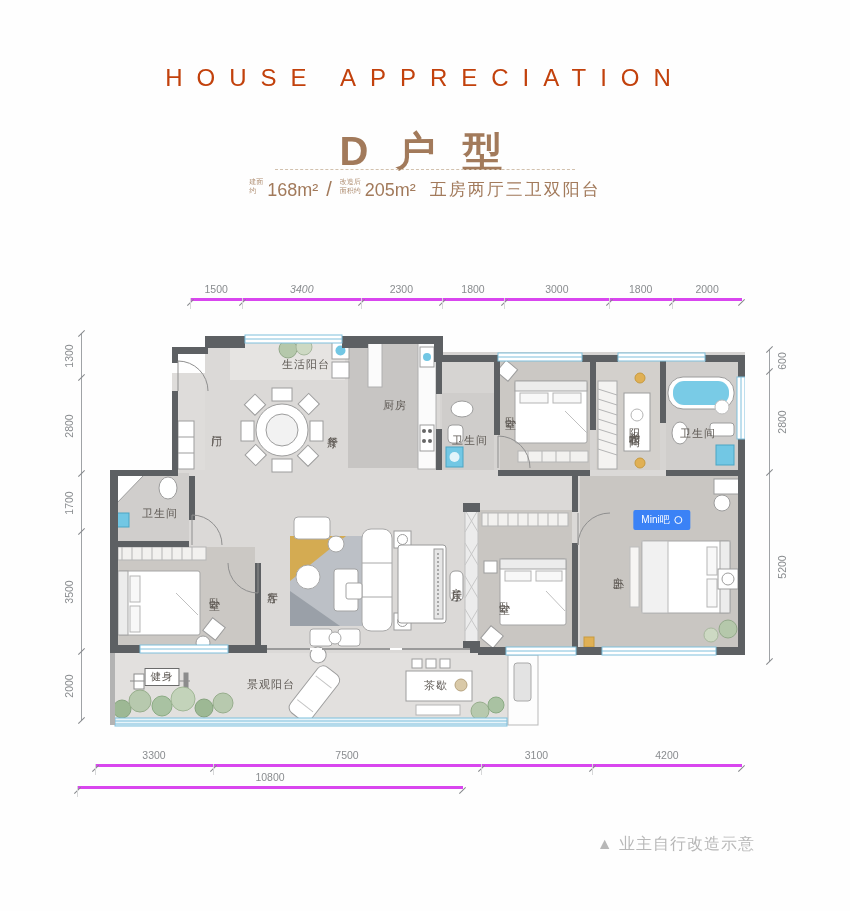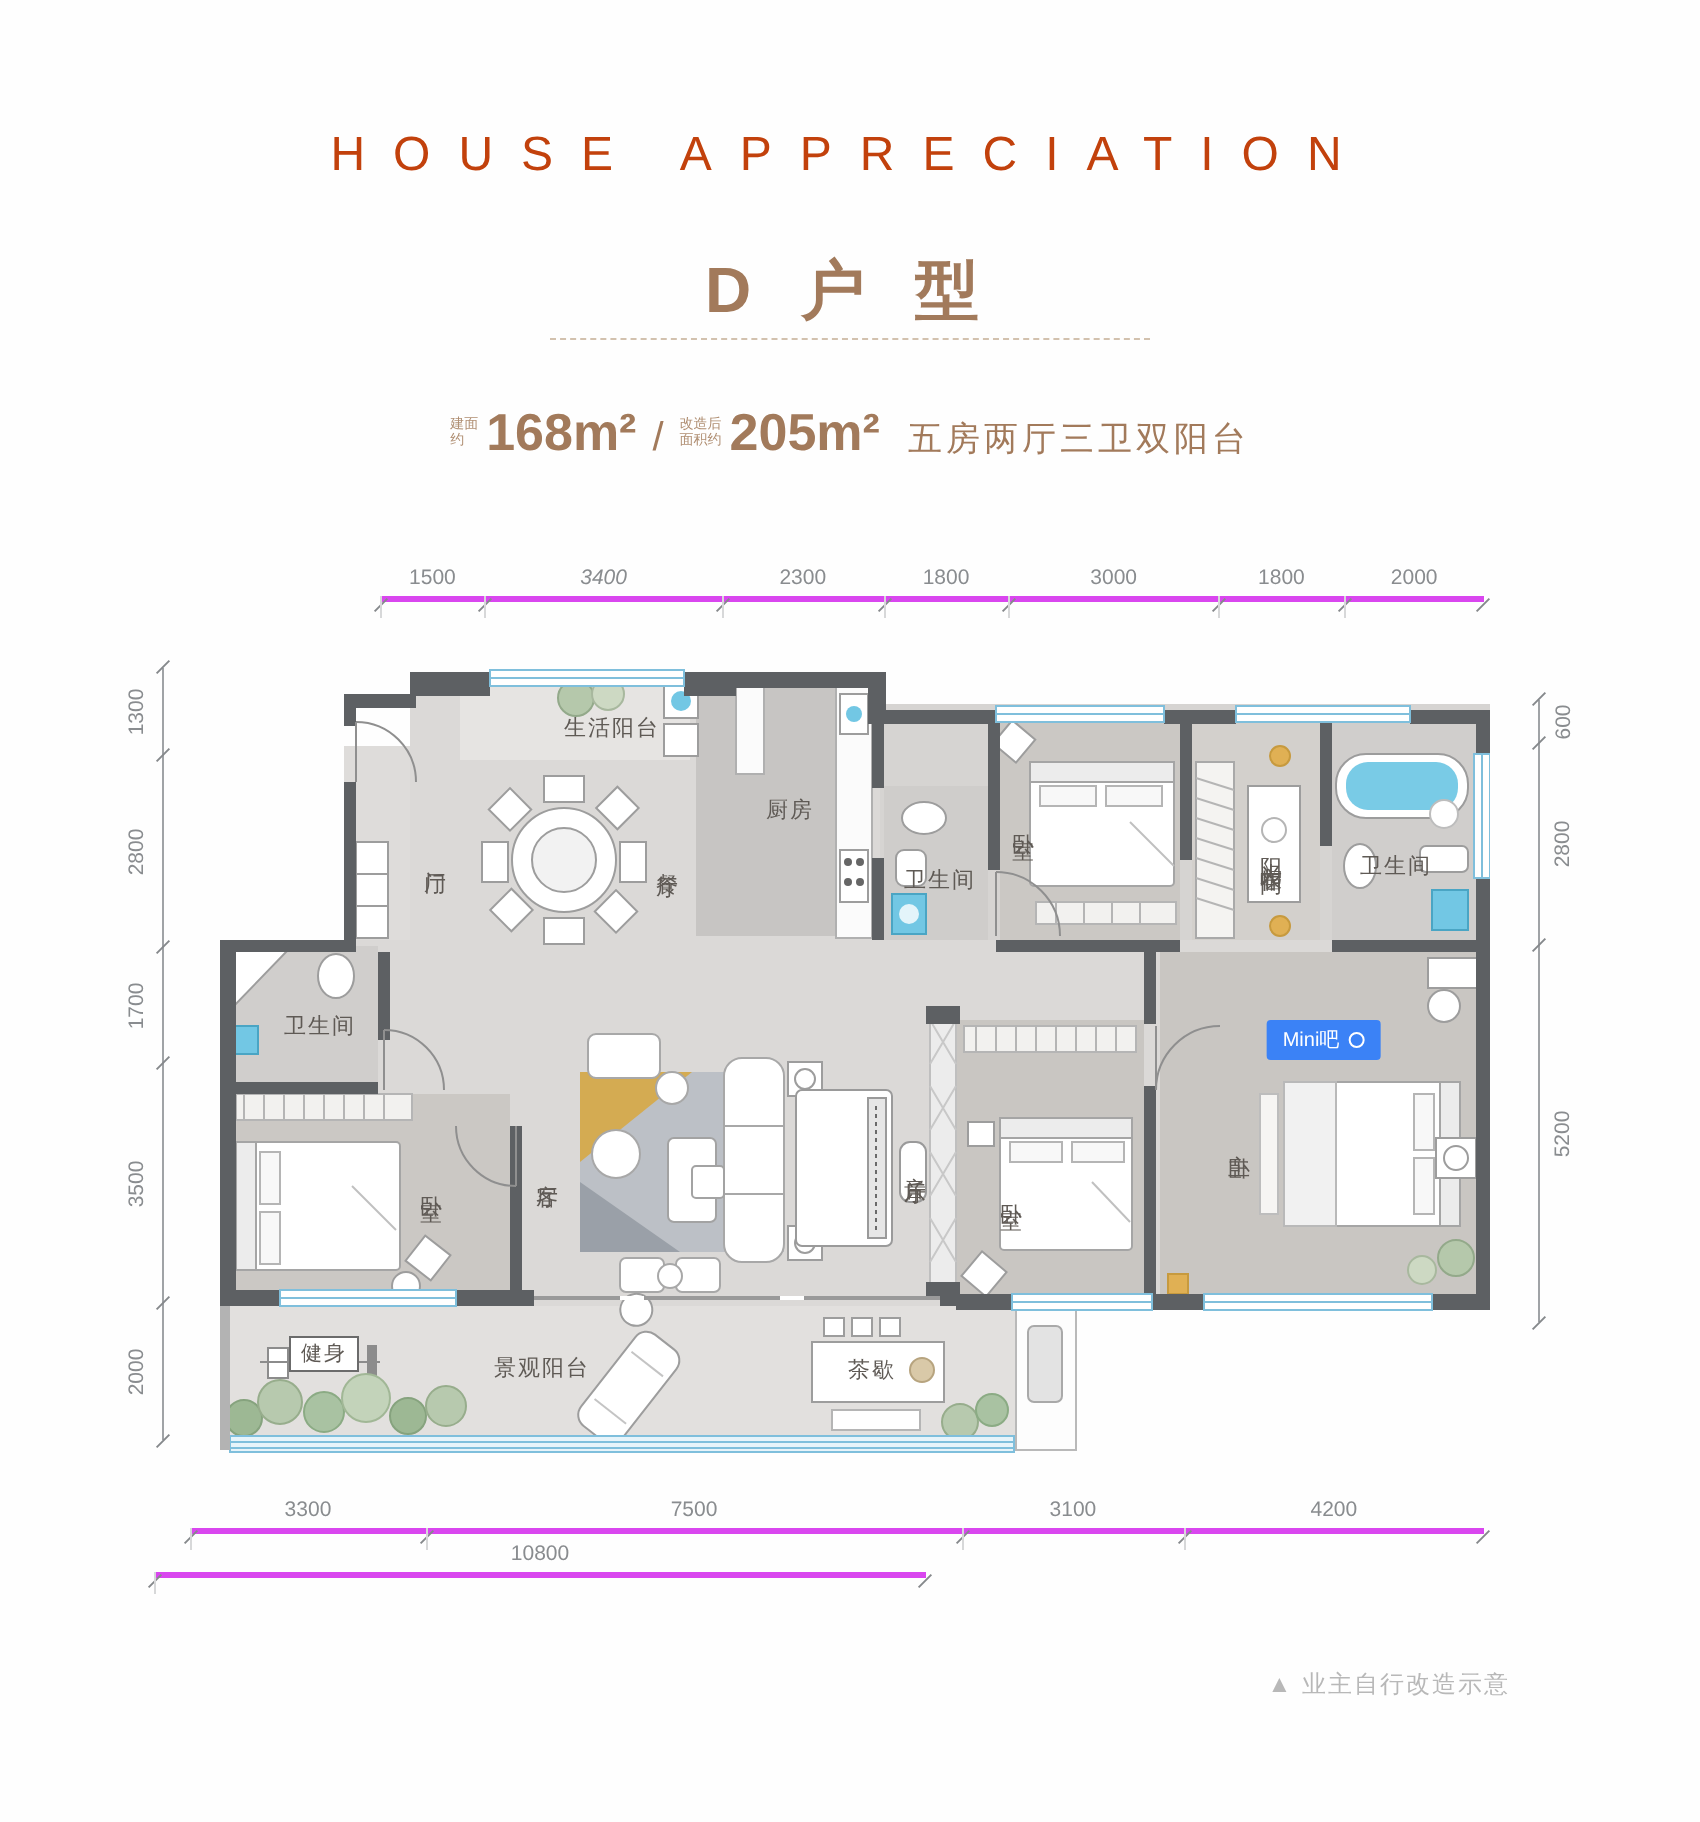--- a/index.html
+++ b/index.html
@@ -2,28 +2,28 @@
 <html><head>
 <meta charset="utf-8">
 <style>
   html,body{margin:0;padding:0;background:#fff;}
   .page{position:relative;width:850px;height:911px;background:#fefefe;overflow:hidden;
         font-family:"Liberation Sans","DejaVu Sans",sans-serif;}
   
   .eyebrow{position:absolute;top:64px;left:0;width:100%;text-align:center;
            font-size:24px;letter-spacing:14px;color:#c2410c;font-weight:400;}
   .title{position:absolute;top:124px;left:0;width:100%;margin:0;text-align:center;
-         font-size:32px;letter-spacing:8px;color:#a27a5b;font-weight:700;}
+         font-size:40px;letter-spacing:8px;color:#a27a5b;font-weight:700;}
   .dash{position:absolute;top:169px;left:275px;width:300px;height:0;
         border-top:1px dashed #d2c1ae;}
   .subtitle{position:absolute;top:178px;left:0;width:100%;display:flex;
             justify-content:center;align-items:flex-end;color:#a27a5b;gap:4px;}
   .subtitle .pre{display:inline-flex;flex-direction:column;font-size:7px;line-height:1.25;
                  color:#b08f73;margin-bottom:3px;}
-  .subtitle .big{font-size:26px;font-weight:700;line-height:1;margin-top:25px;}
+  .subtitle .big{font-size:18px;font-weight:400;line-height:1;}
   .subtitle .slash{font-size:20px;font-weight:300;margin:0 4px;line-height:1;}
   .subtitle .desc{font-size:17px;letter-spacing:2px;margin-left:10px;line-height:1.05;}
   
   .plan{position:absolute;left:110px;top:333px;width:635px;height:397px;}
   .plan svg{position:absolute;left:0;top:0;}
   .room-label{position:absolute;transform:translate(-50%,-50%);color:#5f5a55;
               font-size:11px;letter-spacing:1px;white-space:nowrap;text-align:center;}
   .room-label.v{writing-mode:vertical-rl;letter-spacing:2px;}
   .label-minibar{background:#3b82f6;color:#fff;font-size:10px;letter-spacing:0;
                  padding:3px 8px;border-radius:2px;display:inline-flex;align-items:center;}
@@ -48,21 +48,21 @@
                     height:1px;background:#85888b;transform:rotate(-45deg);}
   .dim-col.right .dim-seg::before{content:'';position:absolute;top:-1px;left:-5px;width:9px;
                     height:1px;background:#85888b;transform:rotate(-45deg);}
   .dim-col.left::after{content:'';position:absolute;bottom:-1px;right:-5px;width:9px;
                     height:1px;background:#85888b;transform:rotate(-45deg);}
   .dim-col.right::after{content:'';position:absolute;bottom:-1px;left:-5px;width:9px;
                     height:1px;background:#85888b;transform:rotate(-45deg);}
   .dim-num{font-size:10.5px;color:#898c8f;}
   .dim-col .dim-num{transform:rotate(-90deg);}
   
-  .note{position:absolute;top:834px;right:95px;font-size:12px;color:#b8b8b8;letter-spacing:1px;}
+  .note{position:absolute;top:834px;right:95px;font-size:16px;color:#b8b8b8;letter-spacing:1px;}
 </style>
 </head>
 <body>
 
 <div class="page">
 
   <div class="eyebrow">HOUSE APPRECIATION</div>
   <h1 class="title">D 户 型</h1>
   <div class="dash"></div>
 

